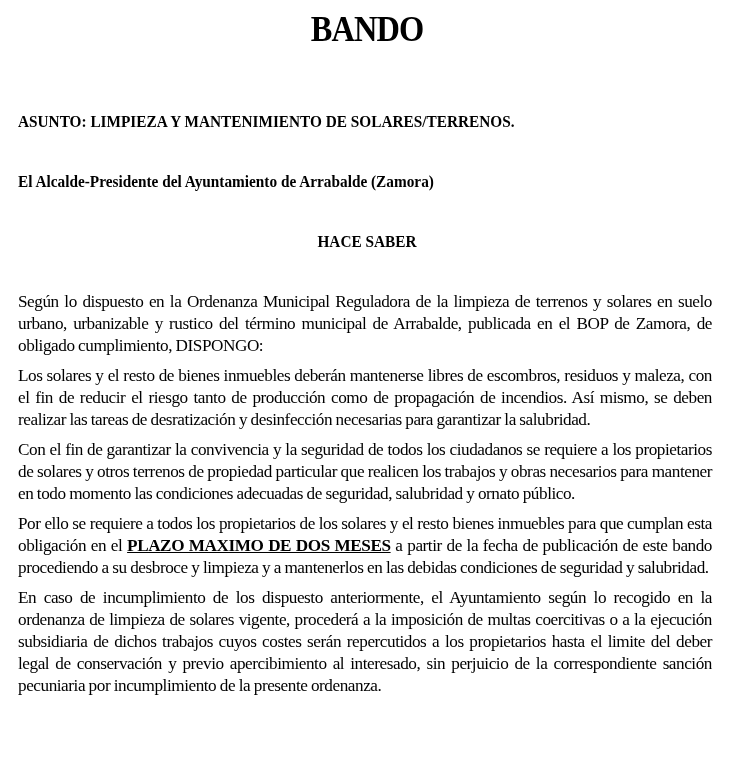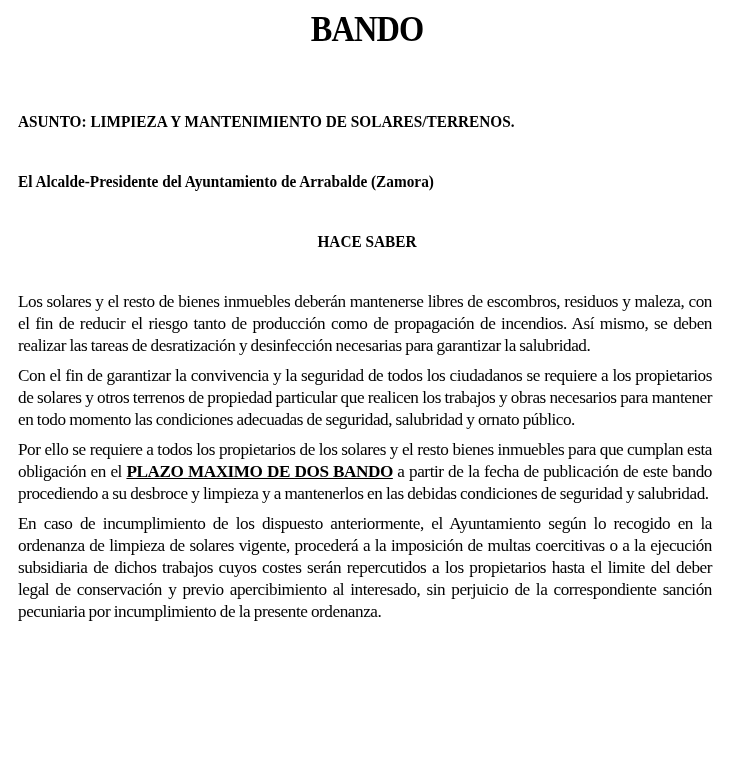--- a/index.html
+++ b/index.html
@@ -20,17 +20,18 @@
 </style>
 </head>
 <body>
 
 <div class="title">BANDO</div>
 <div class="subject">ASUNTO: LIMPIEZA Y MANTENIMIENTO DE SOLARES/TERRENOS.</div>
 <div class="issuer">El Alcalde-Presidente del Ayuntamiento de Arrabalde (Zamora)</div>
 <div class="hace">HACE SABER</div>
 
 <div class="body">
+  <p class="para">Según lo dispuesto en la Ordenanza Municipal Reguladora de la limpieza de terrenos y solares en suelo urbano, urbanizable y rustico del término municipal de Arrabalde, publicada en el BOP de Zamora, de obligado cumplimiento, DISPONGO:</p>
   <p class="para">Los solares y el resto de bienes inmuebles deberán mantenerse libres de escombros, residuos y maleza, con el fin de reducir el riesgo tanto de producción como de propagación de incendios. Así mismo, se deben realizar las tareas de desratización y desinfección necesarias para garantizar la salubridad.</p>
   <p class="para">Con el fin de garantizar la convivencia y la seguridad de todos los ciudadanos se requiere a los propietarios de solares y otros terrenos de propiedad particular que realicen los trabajos y obras necesarios para mantener en todo momento las condiciones adecuadas de seguridad, salubridad y ornato público.</p>
-  <p class="para"><span>Por ello se requiere a todos los propietarios de los solares y el resto bienes inmuebles para que cumplan esta obligación en el </span><span class="emph">PLAZO MAXIMO DE DOS BANDO</span><span> a partir de la fecha de publicación de este bando procediendo a su desbroce y limpieza y a mantenerlos en las debidas condiciones de seguridad y salubridad.</span></p>
+  <p class="para"><span>Por ello se requiere a todos los propietarios de los solares y el resto bienes inmuebles para que cumplan esta obligación en el </span><span class="emph">PLAZO MAXIMO DE DOS MESES</span><span> a partir de la fecha de publicación de este bando procediendo a su desbroce y limpieza y a mantenerlos en las debidas condiciones de seguridad y salubridad.</span></p>
   <p class="para">En caso de incumplimiento de los dispuesto anteriormente, el Ayuntamiento según lo recogido en la ordenanza de limpieza de solares vigente, procederá a la imposición de multas coercitivas o a la ejecución subsidiaria de dichos trabajos cuyos costes serán repercutidos a los propietarios hasta el limite del deber legal de conservación y previo apercibimiento al interesado, sin perjuicio de la correspondiente sanción pecuniaria por incumplimiento de la presente ordenanza.</p>
 </div>
 
 </body></html>

